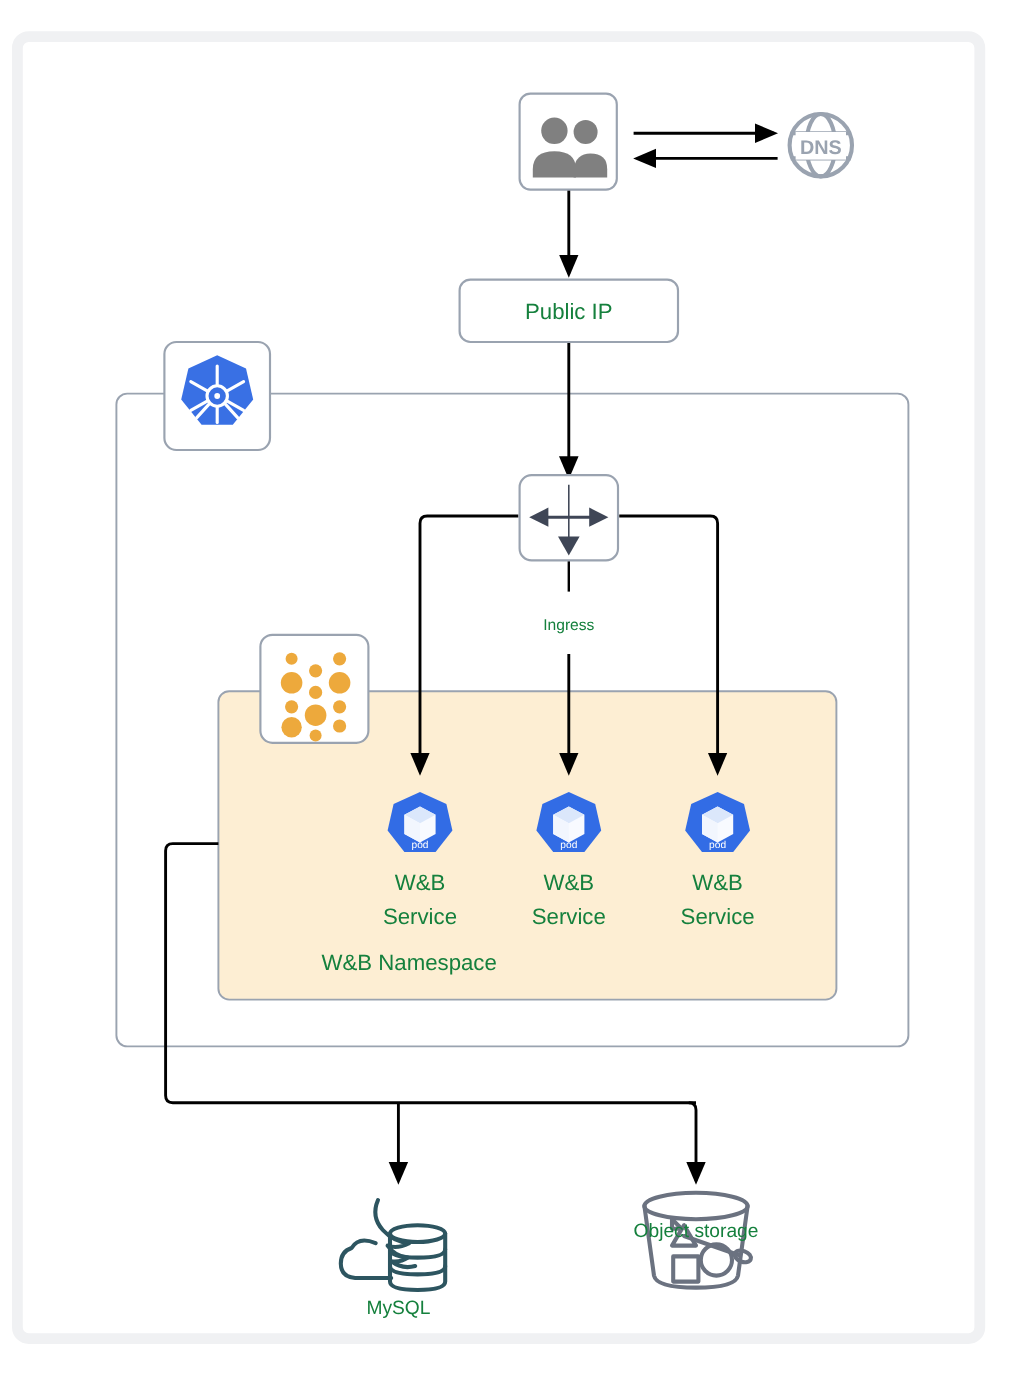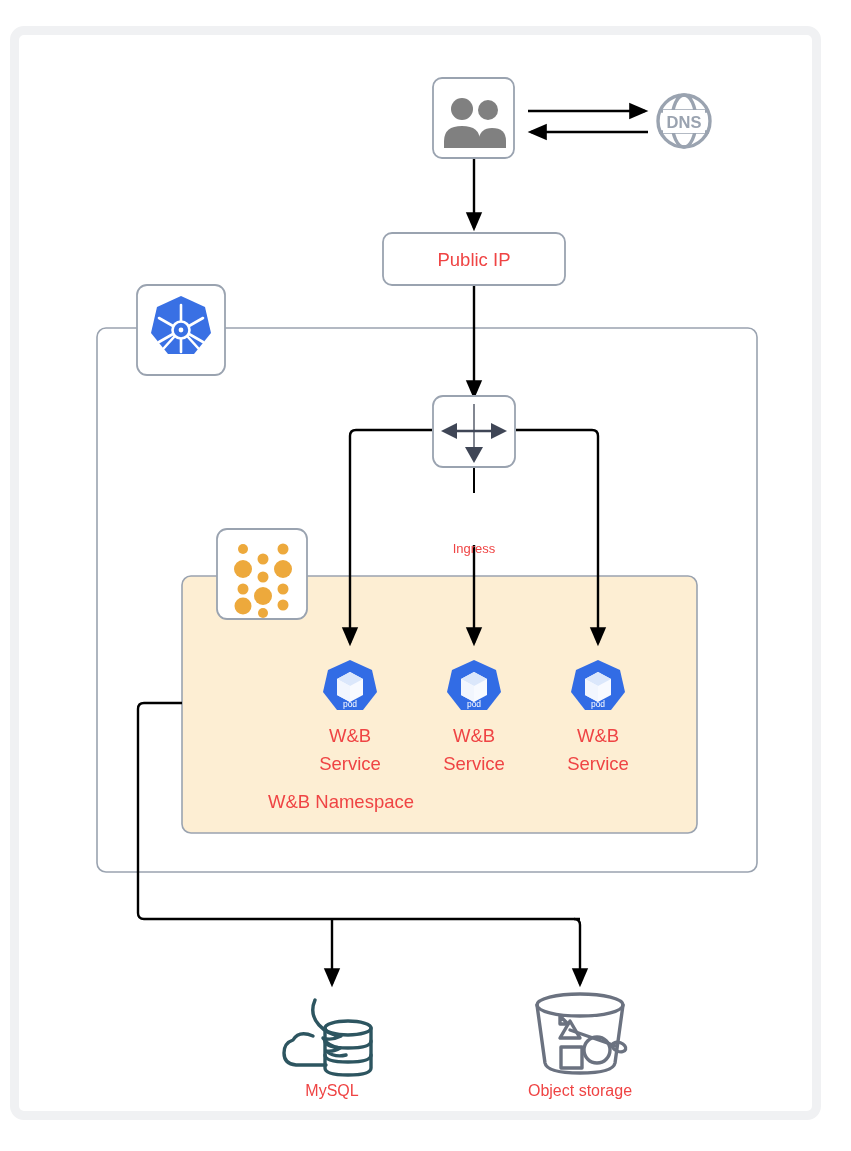--- a/index.html
+++ b/index.html
@@ -1,23 +1,23 @@
 <!DOCTYPE html>
 <html><head>
 <meta charset="utf-8">
 <style>
   html,body{margin:0;padding:0;background:#ffffff;}
   body{font-family:"Liberation Sans",sans-serif;}
   #canvas{position:relative;width:850px;height:1151px;background:#ffffff;overflow:hidden;}
   #frame{position:absolute;left:10px;top:26px;width:811px;height:1094px;
          border:9px solid #f0f1f3;border-radius:14px;box-sizing:border-box;background:#ffffff;}
   svg.layer{position:absolute;left:0;top:0;width:851px;height:1151px;overflow:visible;}
-  .lbl{position:absolute;color:#ef4444;text-align:center;white-space:pre;}
+  .lbl{position:absolute;color:#15803d;text-align:center;white-space:pre;}
   .t18{font-size:18.5px;line-height:23px;}
-  .t13{font-size:13px;margin-top:28px;}
+  .t13{font-size:13px;}
   .t15{font-size:16px;}
 </style>
 </head>
 <body>
 
 <div id="canvas">
   <div id="frame"></div>
 
   <svg class="layer" viewBox="0 0 851 1151">
     <defs>
@@ -182,14 +182,14 @@
   <div class="lbl t18" style="left:414px;top:724px;width:120px;">W&amp;B</div>
   <div class="lbl t18" style="left:414px;top:752px;width:120px;">Service</div>
 
   <div class="lbl t18" style="left:538px;top:724px;width:120px;">W&amp;B</div>
   <div class="lbl t18" style="left:538px;top:752px;width:120px;">Service</div>
 
   <div class="lbl t18" style="left:211px;top:790px;width:260px;text-align:center;">W&amp;B Namespace</div>
 
   <div class="lbl t15" style="left:272px;top:1082px;width:120px;">MySQL</div>
 
-  <div class="lbl t15" style="left:500px;top:1082px;width:160px;text-align:center;">Object storage</div>
+  <div class="lbl t15" style="left:500px;top:1018px;width:160px;text-align:center;">Object storage</div>
 </div>
 
 </body></html>

